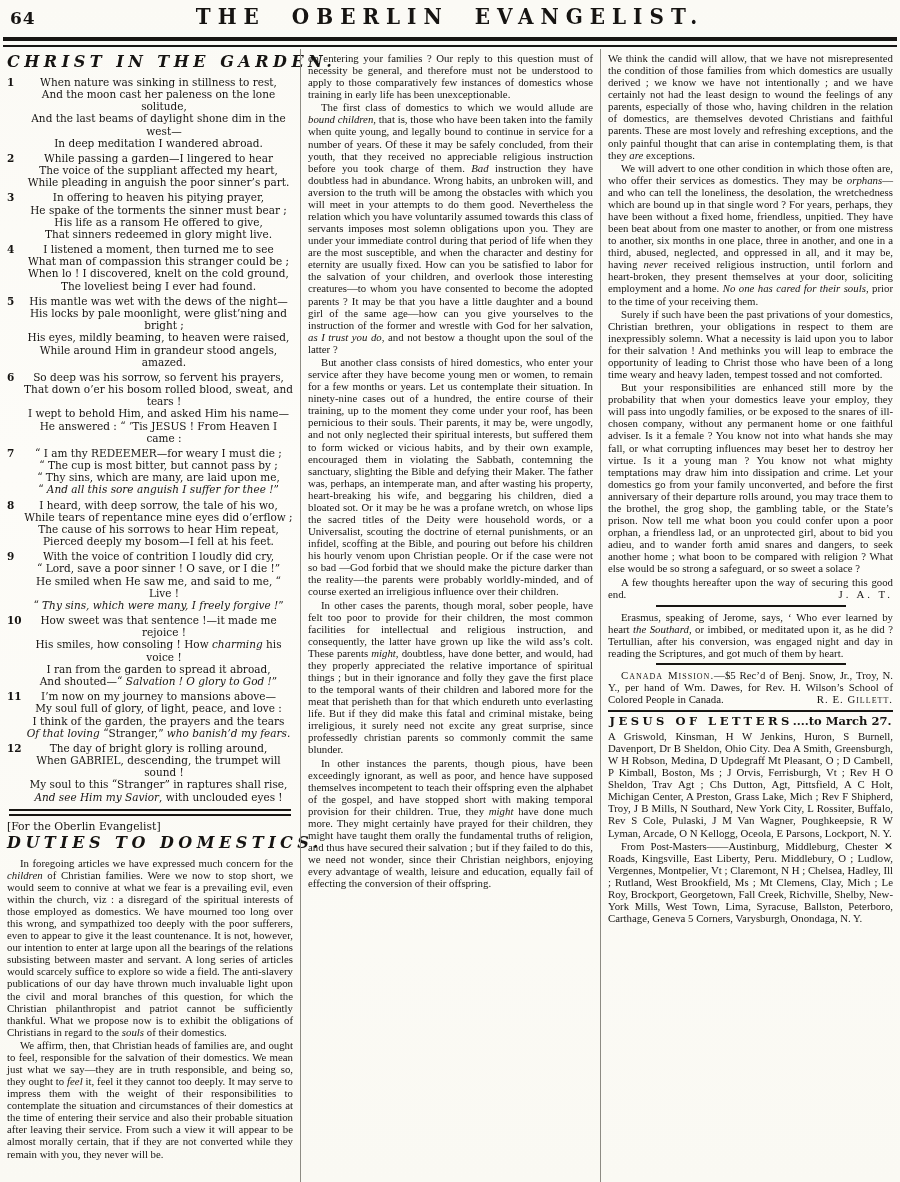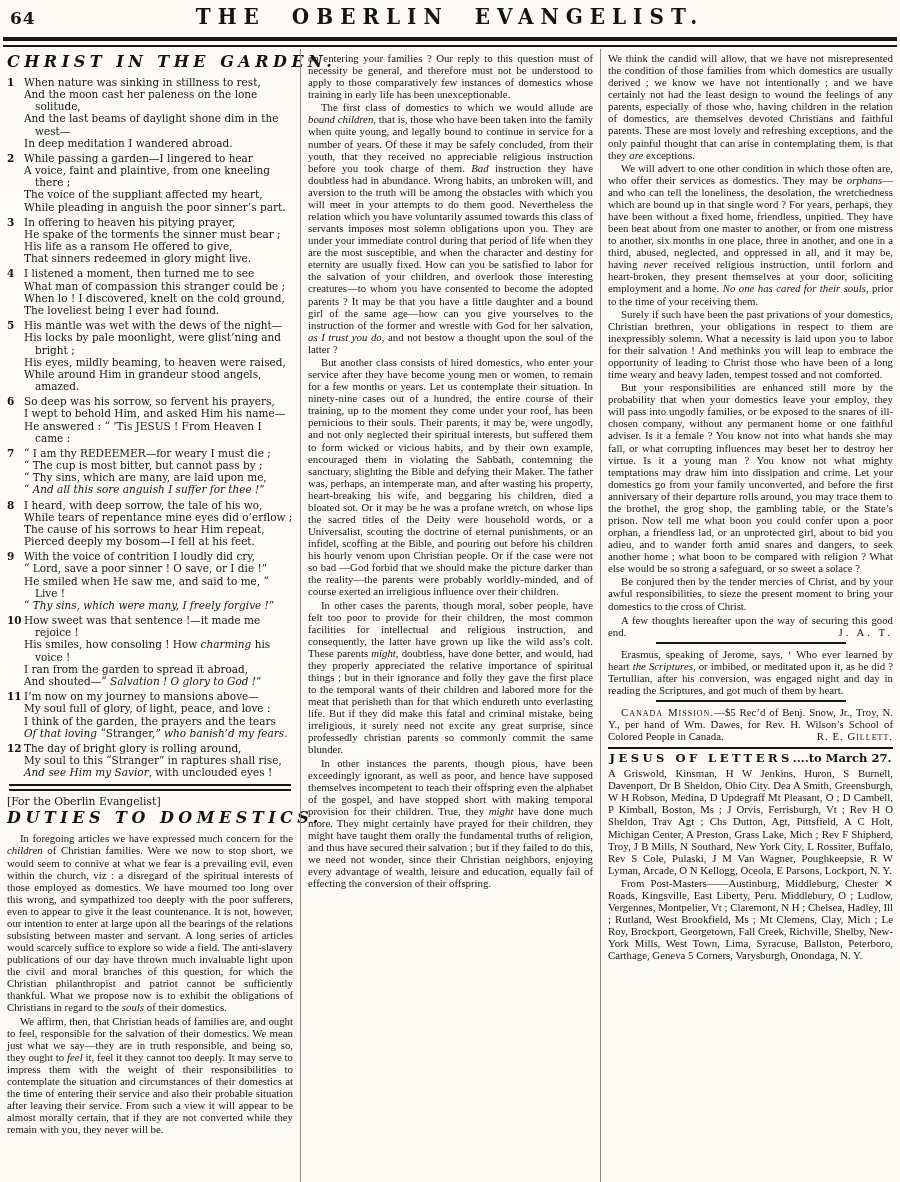--- a/index.html
+++ b/index.html
@@ -25,21 +25,21 @@
   .section-title {
     text-align:center; font-weight:bold; font-size:16px; letter-spacing:4.5px;
     margin:1px 0 5px 0; text-indent:0; white-space:nowrap;font-style:italic;
   }
   .credit { font-size:10.8px; margin:5px 0 1px 0; }
   .para { margin:0 0 1px 0; text-indent:13px;font-family:Liberation Serif, serif; }
   .cont-first .para:first-child { text-indent:0; }
   .poem { font-size:10.5px; line-height:1.16; }
   .stanza { position:relative; padding-left:17px; margin-bottom:3px; }
   .stanza-num { position:absolute; left:0; top:0; font-weight:bold; }
-  .poem-line { text-align:left; padding-left:11px; text-indent:-11px; }
+  .poem-line { text-align:center; padding-left:11px; text-indent:-11px; }
   .rule-double { height:3px; border-top:2px solid #181613; border-bottom:2px solid #181613; margin:6px 2px 4px 2px; }
   .rule-short { width:190px; margin:4px auto 4px auto; border-top:2px solid #181613; }
   .rule-full { border-top:2px solid #181613; margin:5px 0 3px 0; }
   .sig { float:right; letter-spacing:3px; }
   .sc { font-variant:small-caps; letter-spacing:1px; }
   .letters-title { text-align:center; font-weight:bold; font-size:11.5px; margin:2px 0 2px 0; text-indent:0; }
   .ls { letter-spacing:3.5px; }
   .closing { margin-top:2px; }
   i { font-style:italic; }
 </style>
@@ -62,21 +62,20 @@
           <div class="stanza">
             <span class="stanza-num">1</span>
             <div class="poem-line">When nature was sinking in stillness to rest,</div>
             <div class="poem-line">And the moon cast her paleness on the lone solitude,</div>
             <div class="poem-line">And the last beams of daylight shone dim in the west—</div>
             <div class="poem-line">In deep meditation I wandered abroad.</div>
           </div>
           <div class="stanza">
             <span class="stanza-num">2</span>
             <div class="poem-line">While passing a garden—I lingered to hear</div>
-            <div class="poem-line">A voice, faint and plaintive, from one kneeling there ;</div>
             <div class="poem-line">The voice of the suppliant affected my heart,</div>
             <div class="poem-line">While pleading in anguish the poor sinner’s part.</div>
           </div>
           <div class="stanza">
             <span class="stanza-num">3</span>
             <div class="poem-line">In offering to heaven his pitying prayer,</div>
             <div class="poem-line">He spake of the torments the sinner must bear ;</div>
             <div class="poem-line">His life as a ransom He offered to give,</div>
             <div class="poem-line">That sinners redeemed in glory might live.</div>
           </div>
@@ -90,20 +89,21 @@
           <div class="stanza">
             <span class="stanza-num">5</span>
             <div class="poem-line">His mantle was wet with the dews of the night—</div>
             <div class="poem-line">His locks by pale moonlight, were glist’ning and bright ;</div>
             <div class="poem-line">His eyes, mildly beaming, to heaven were raised,</div>
             <div class="poem-line">While around Him in grandeur stood angels, amazed.</div>
           </div>
           <div class="stanza">
             <span class="stanza-num">6</span>
             <div class="poem-line">So deep was his sorrow, so fervent his prayers,</div>
+            <div class="poem-line">That down o’er his bosom rolled blood, sweat, and tears !</div>
             <div class="poem-line">I wept to behold Him, and asked Him his name—</div>
             <div class="poem-line">He answered : “ ’Tis JESUS ! From Heaven I came :</div>
           </div>
           <div class="stanza">
             <span class="stanza-num">7</span>
             <div class="poem-line">“ I am thy REDEEMER—for weary I must die ;</div>
             <div class="poem-line">“ The cup is most bitter, but cannot pass by ;</div>
             <div class="poem-line">“ Thy sins, which are many, are laid upon me,</div>
             <div class="poem-line">“ <i>And all this sore anguish I suffer for thee !</i>”</div>
           </div>
@@ -131,20 +131,21 @@
           <div class="stanza">
             <span class="stanza-num">11</span>
             <div class="poem-line">I’m now on my journey to mansions above—</div>
             <div class="poem-line">My soul full of glory, of light, peace, and love :</div>
             <div class="poem-line">I think of the garden, the prayers and the tears</div>
             <div class="poem-line"><i>Of that loving</i> “Stranger,” <i>who banish’d my fears.</i></div>
           </div>
           <div class="stanza">
             <span class="stanza-num">12</span>
             <div class="poem-line">The day of bright glory is rolling around,</div>
+            <div class="poem-line">When GABRIEL, descending, the trumpet will sound !</div>
             <div class="poem-line">My soul to this “Stranger” in raptures shall rise,</div>
             <div class="poem-line"><i>And see Him my Savior</i>, with unclouded eyes !</div>
           </div>
         </div>
       <div class="rule-double"></div>
       <div class="credit">[For the Oberlin Evangelist]</div>
       <div class="section-title">DUTIES TO DOMESTICS.</div>
       <div>
           <p class="para">In foregoing articles we have expressed much concern for the <i>children</i> of Christian families. Were we now to stop short, we would seem to connive at what we fear is a prevailing evil, even within the church, viz : a disregard of the spiritual interests of those employed as domestics. We have mourned too long over this wrong, and sympathized too deeply with the poor sufferers, even to appear to give it the least countenance. It is not, however, our intention to enter at large upon all the bearings of the relations subsisting between master and servant. A long series of articles would scarcely suffice to explore so wide a field. The anti-slavery publications of our day have thrown much invaluable light upon the civil and moral branches of this question, for which the Christian philanthropist and patriot cannot be sufficiently thankful. What we propose now is to exhibit the obligations of Christians in regard to the <i>souls</i> of their domestics.</p>
           <p class="para">We affirm, then, that Christian heads of families are, and ought to feel, responsible for the salvation of their domestics. We mean just what we say—they are in truth responsible, and being so, they ought to <i>feel</i> it, feel it they cannot too deeply. It may serve to impress them with the weight of their responsibilities to contemplate the situation and circumstances of their domestics at the time of entering their service and also their probable situation after leaving their service. From such a view it will appear to be almost morally certain, that if they are not converted while they remain with you, they never will be.</p>
@@ -160,28 +161,27 @@
           <p class="para">In other instances the parents, though pious, have been exceedingly ignorant, as well as poor, and hence have supposed themselves incompetent to teach their offspring even the alphabet of the gospel, and have stopped short with making temporal provision for their children. True, they <i>might</i> have done much more. They might certainly have prayed for their children, they might have taught them orally the fundamental truths of religion, and thus have secured their salvation ; but if they failed to do this, we need not wonder, since their Christian neighbors, enjoying every advantage of wealth, leisure and education, equally fail of effecting the conversion of their offspring.</p>
         </div>
     </div>
 
     <div class="col cont-first">
       <div>
           <p class="para">We think the candid will allow, that we have not misrepresented the condition of those families from which domestics are usually derived ; we know we have not intentionally ; and we have certainly not had the least design to wound the feelings of any parents, especially of those who, having children in the relation of domestics, are themselves devoted Christians and faithful parents. These are most lovely and refreshing exceptions, and the only painful thought that can arise in contemplating them, is that they <i>are</i> exceptions.</p>
           <p class="para">We will advert to one other condition in which those often are, who offer their services as domestics. They may be <i>orphans</i>—and who can tell the loneliness, the desolation, the wretchedness which are bound up in that single word ? For years, perhaps, they have been without a fixed home, friendless, unpitied. They have been beat about from one master to another, or from one mistress to another, six months in one place, three in another, and one in a third, abused, neglected, and oppressed in all, and it may be, having <i>never</i> received religious instruction, until forlorn and heart-broken, they present themselves at your door, soliciting employment and a home. <i>No one has cared for their souls</i>, prior to the time of your receiving them.</p>
           <p class="para">Surely if such have been the past privations of your domestics, Christian brethren, your obligations in respect to them are inexpressibly solemn. What a necessity is laid upon you to labor for their salvation ! And methinks you will leap to embrace the opportunity of leading to Christ those who have been of a long time weary and heavy laden, tempest tossed and not comforted.</p>
           <p class="para">But your responsibilities are enhanced still more by the probability that when your domestics leave your employ, they will pass into ungodly families, or be exposed to the snares of ill-chosen company, without any permanent home or one faithful adviser. Is it a female ? You know not into what hands she may fall, or what corrupting influences may beset her to destroy her virtue. Is it a young man ? You know not what mighty temptations may draw him into dissipation and crime. Let your domestics go from your family unconverted, and before the first anniversary of their departure rolls around, you may trace them to the brothel, the grog shop, the gambling table, or the State’s prison. Now tell me what boon you could confer upon a poor orphan, a friendless lad, or an unprotected girl, about to bid you adieu, and to wander forth amid snares and dangers, to seek another home ; what boon to be compared with religion ? What else would be so strong a safeguard, or so sweet a solace ?</p>
-          <p class="para">Be conjured then by the tender mercies of Christ, and by your awful responsibilities, to sieze the present moment to bring your domestics to the cross of Christ.</p>
         </div>
       <p class="para closing">
         <span>A few thoughts hereafter upon the way of securing this good end.</span>
         <span class="sig">J. A. T.</span>
       </p>
       <div class="rule-short"></div>
-      <p class="para">Erasmus, speaking of Jerome, says, ‘ Who ever learned by heart <i>the Scriptures</i>, or imbibed, or meditated upon it, as he did ? Tertullian, after his conversion, was engaged night and day in reading the Scriptures, and got much of them by heart.</p>
+      <p class="para">Erasmus, speaking of Jerome, says, ‘ Who ever learned by heart <i>the Southard</i>, or imbibed, or meditated upon it, as he did ? Tertullian, after his conversion, was engaged night and day in reading the Scriptures, and got much of them by heart.</p>
       <div class="rule-short"></div>
       <p class="para">
         <span class="sc">Canada Mission.</span><span>—$5 Rec’d of Benj. Snow, Jr., Troy, N. Y., per hand of Wm. Dawes, for Rev. H. Wilson’s School of Colored People in Canada.</span>
         <span class="sig sc">R. E. Gillett.</span>
       </p>
       <div class="rule-full"></div>
       <p class="letters-title">
         <span class="ls">JESUS OF LETTERS</span><span>....to March 27.</span>
       </p>
       <div>

